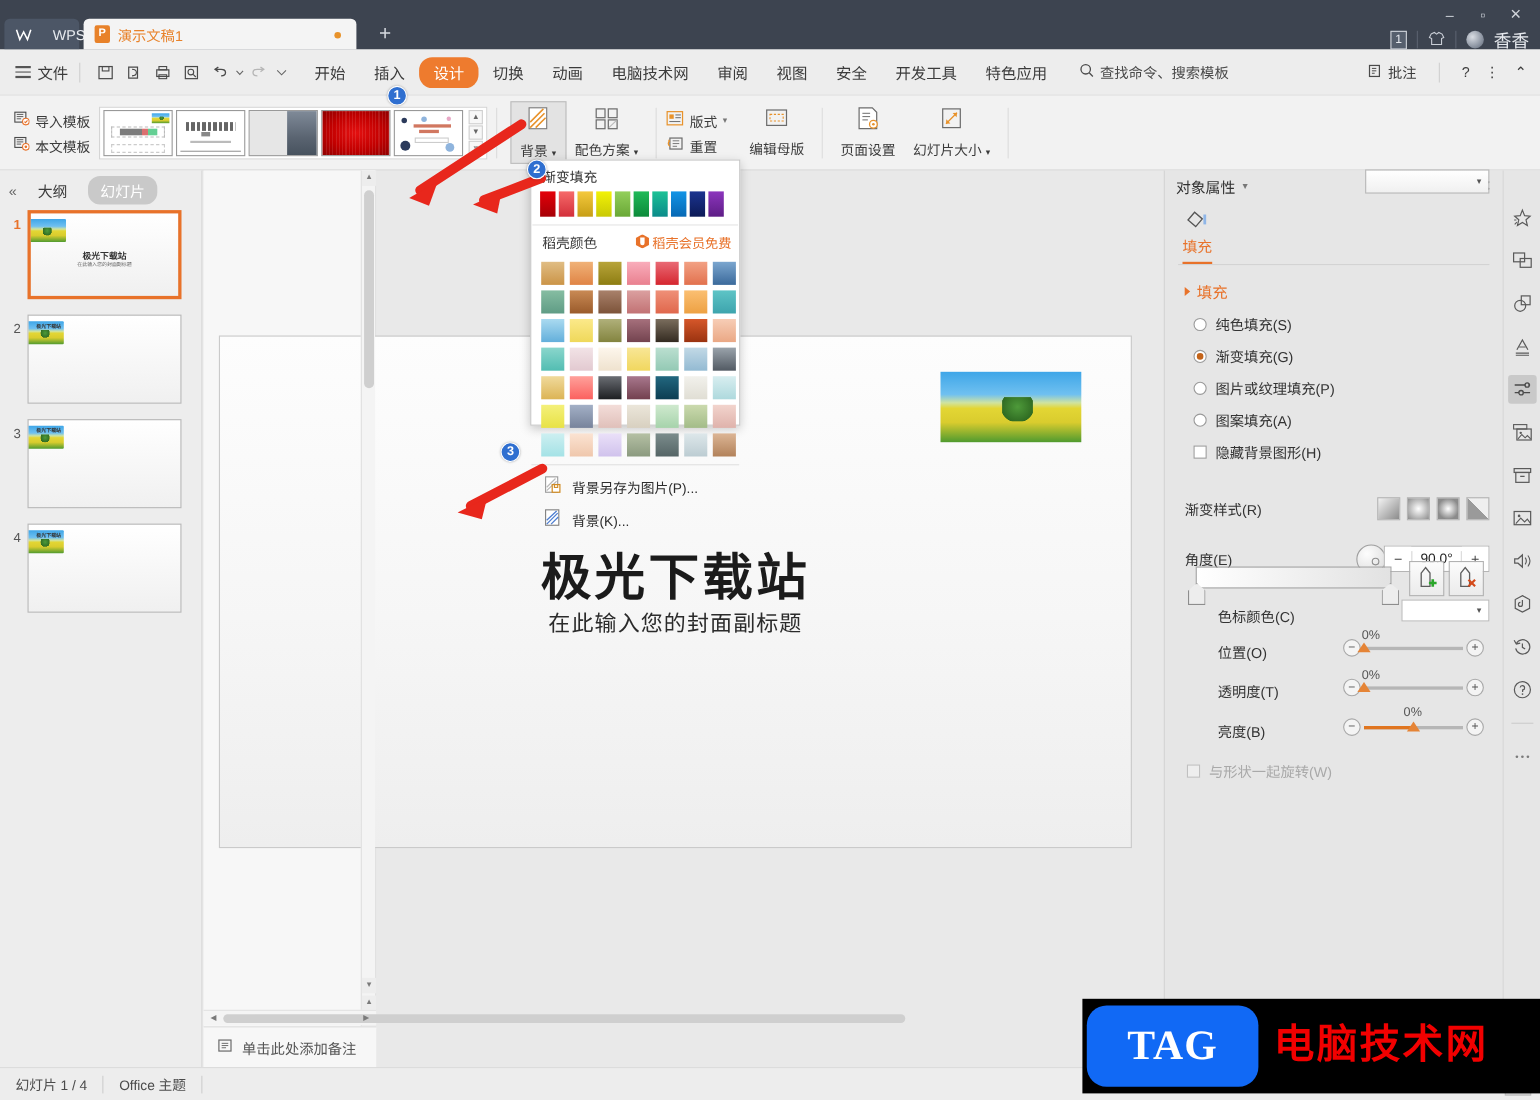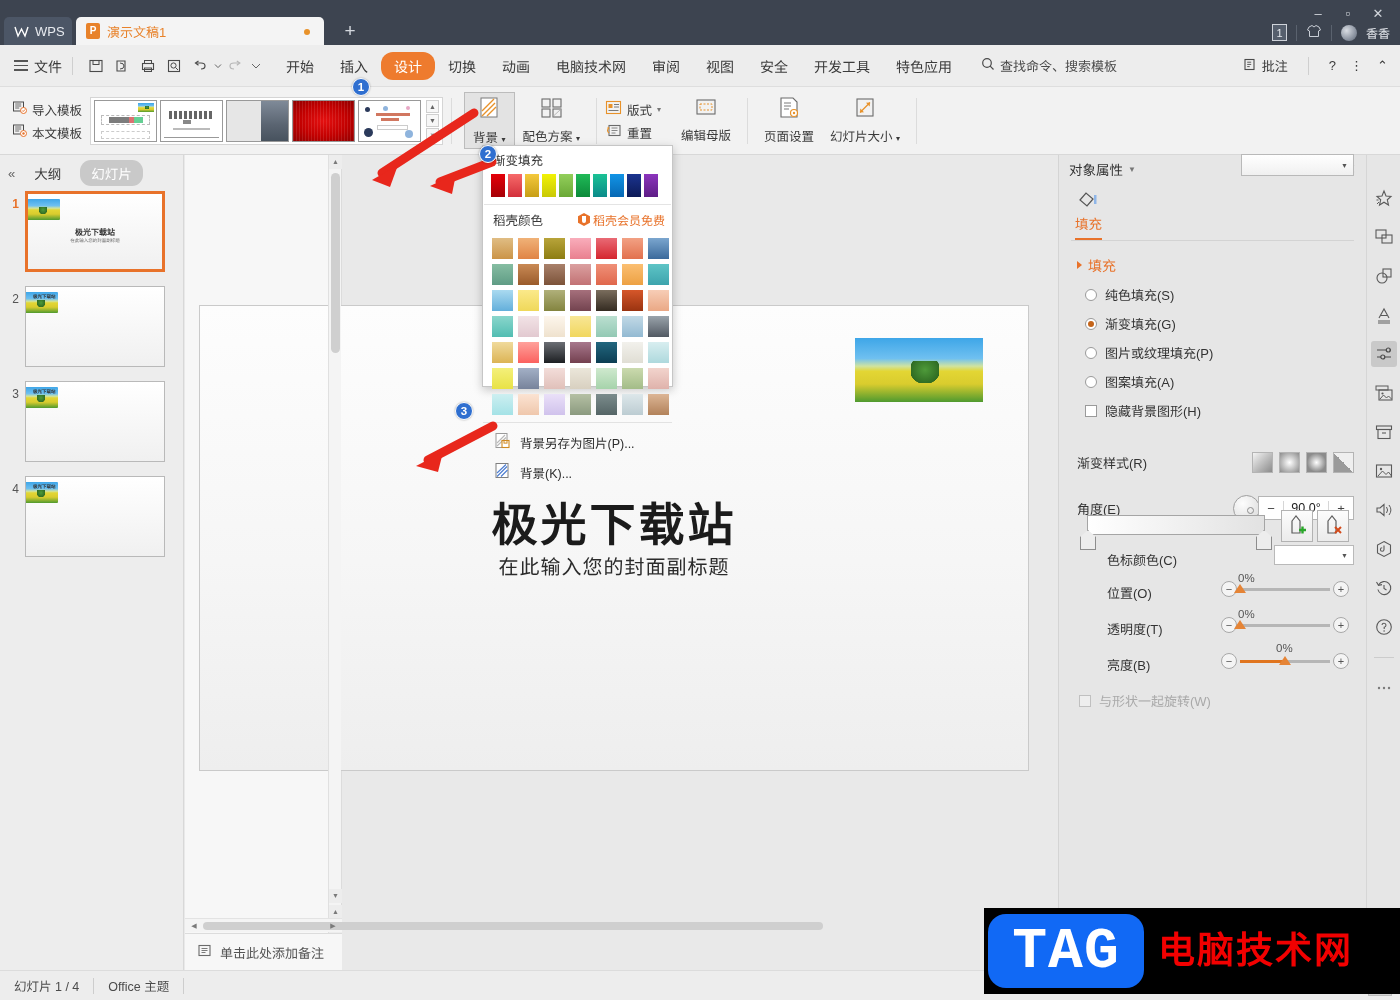--- a/index.html
+++ b/index.html
@@ -12,21 +12,21 @@
   #app { position: relative; width: 1400px; height: 1000px; }
 
   
   .titlebar {
     position: absolute; left:0; top:0; width:1400px; height:45px;
     background:#3d4450;
   }
   .wps-btn {
     position:absolute; left:4px; top:17px; width:68px; height:28px;
     background:#4c5666; border-radius:5px 5px 0 0;
-    display:flex; align-items:center; gap:5px; padding-left:9px;
+    display:flex; align-items:center; gap:18px; padding-left:9px;
     color:#e7eaef; font-size:13px;
   }
   .wps-logo {
     width:17px;height:17px;display:inline-block;position:relative;
   }
   .doc-tab {
     position:absolute; left:76px; top:17px; width:248px; height:28px;
     background:#f4f4f4; border-radius:5px 5px 0 0;
     display:flex; align-items:center; padding-left:10px; gap:7px;
     color:#e8822a; font-size:13px;
@@ -47,21 +47,21 @@
   }
   .winbtns { position:absolute; right:8px; top:2px; display:flex; gap:2px; }
   .winbtn { width:28px;height:22px; color:#d2d6dc; font-size:13px;
             display:flex;align-items:center;justify-content:center;cursor:pointer;}
   .acct { position:absolute; right:10px; top:24px; display:flex; align-items:center; gap:9px;}
   .acct .badge {
     width:15px;height:17px;border:1px solid #cfd3da;color:#e6e9ee;font-size:11px;
     display:flex;align-items:center;justify-content:center;background:#565f6d;
   }
   .acct .sep { width:1px;height:16px;background:#5a626e; }
-  .acct .nm { color:#e6e9ee; font-size:12px; }
+  .acct .nm { color:#e6e9ee; font-size:16px; }
   .avatar { width:16px;height:16px;border-radius:50%;
             background:radial-gradient(circle at 35% 35%,#d9dde3 0%,#8d95a2 60%,#5c6573 100%);}
 
   
   .menubar {
     position:absolute; left:0; top:45px; width:1400px; height:42px;
     background:#ededed; border-bottom:1px solid #dedede;
     display:flex; align-items:center;
   }
   .mb-file { display:flex;align-items:center;gap:6px;margin-left:14px;font-size:14px;color:#3b3b3b;cursor:pointer;}
@@ -292,23 +292,23 @@
     border:1.5px solid #fff; box-shadow:0 0 2px rgba(0,0,0,.35); z-index:80;
   }
   .arrow-svg { position:absolute; z-index:75; pointer-events:none; }
 
   
   .watermark {
     position:absolute; left:984px; top:908px; width:416px; height:86px;
     background:#000; z-index:95; display:flex; align-items:center;
   }
   .wm-tag { width:156px; height:74px; margin-left:4px; border-radius:18px;
-            background:#1169f5; color:#fff; font-size:58px; font-weight:bold;
+            background:#1169f5; color:#fff; font-size:38px; font-weight:bold;
             display:flex; align-items:center; justify-content:center;
-            font-family:Liberation Mono, monospace; letter-spacing:1px;}
+            font-family:Liberation Serif, serif; letter-spacing:1px;}
   .wm-txt { margin-left:14px; display:flex; flex-direction:column; }
   .wm-cn { font-size:37px; font-weight:bold; color:#f20000;
            font-family:"Liberation Serif", serif; letter-spacing:2px; line-height:1.05;}
   .wm-url { font-size:26px; color:#1a5ef0; font-family:"Liberation Serif", serif;
             letter-spacing:0px; }
 </style>
 </head>
 <body>
 
 <div id="app">

